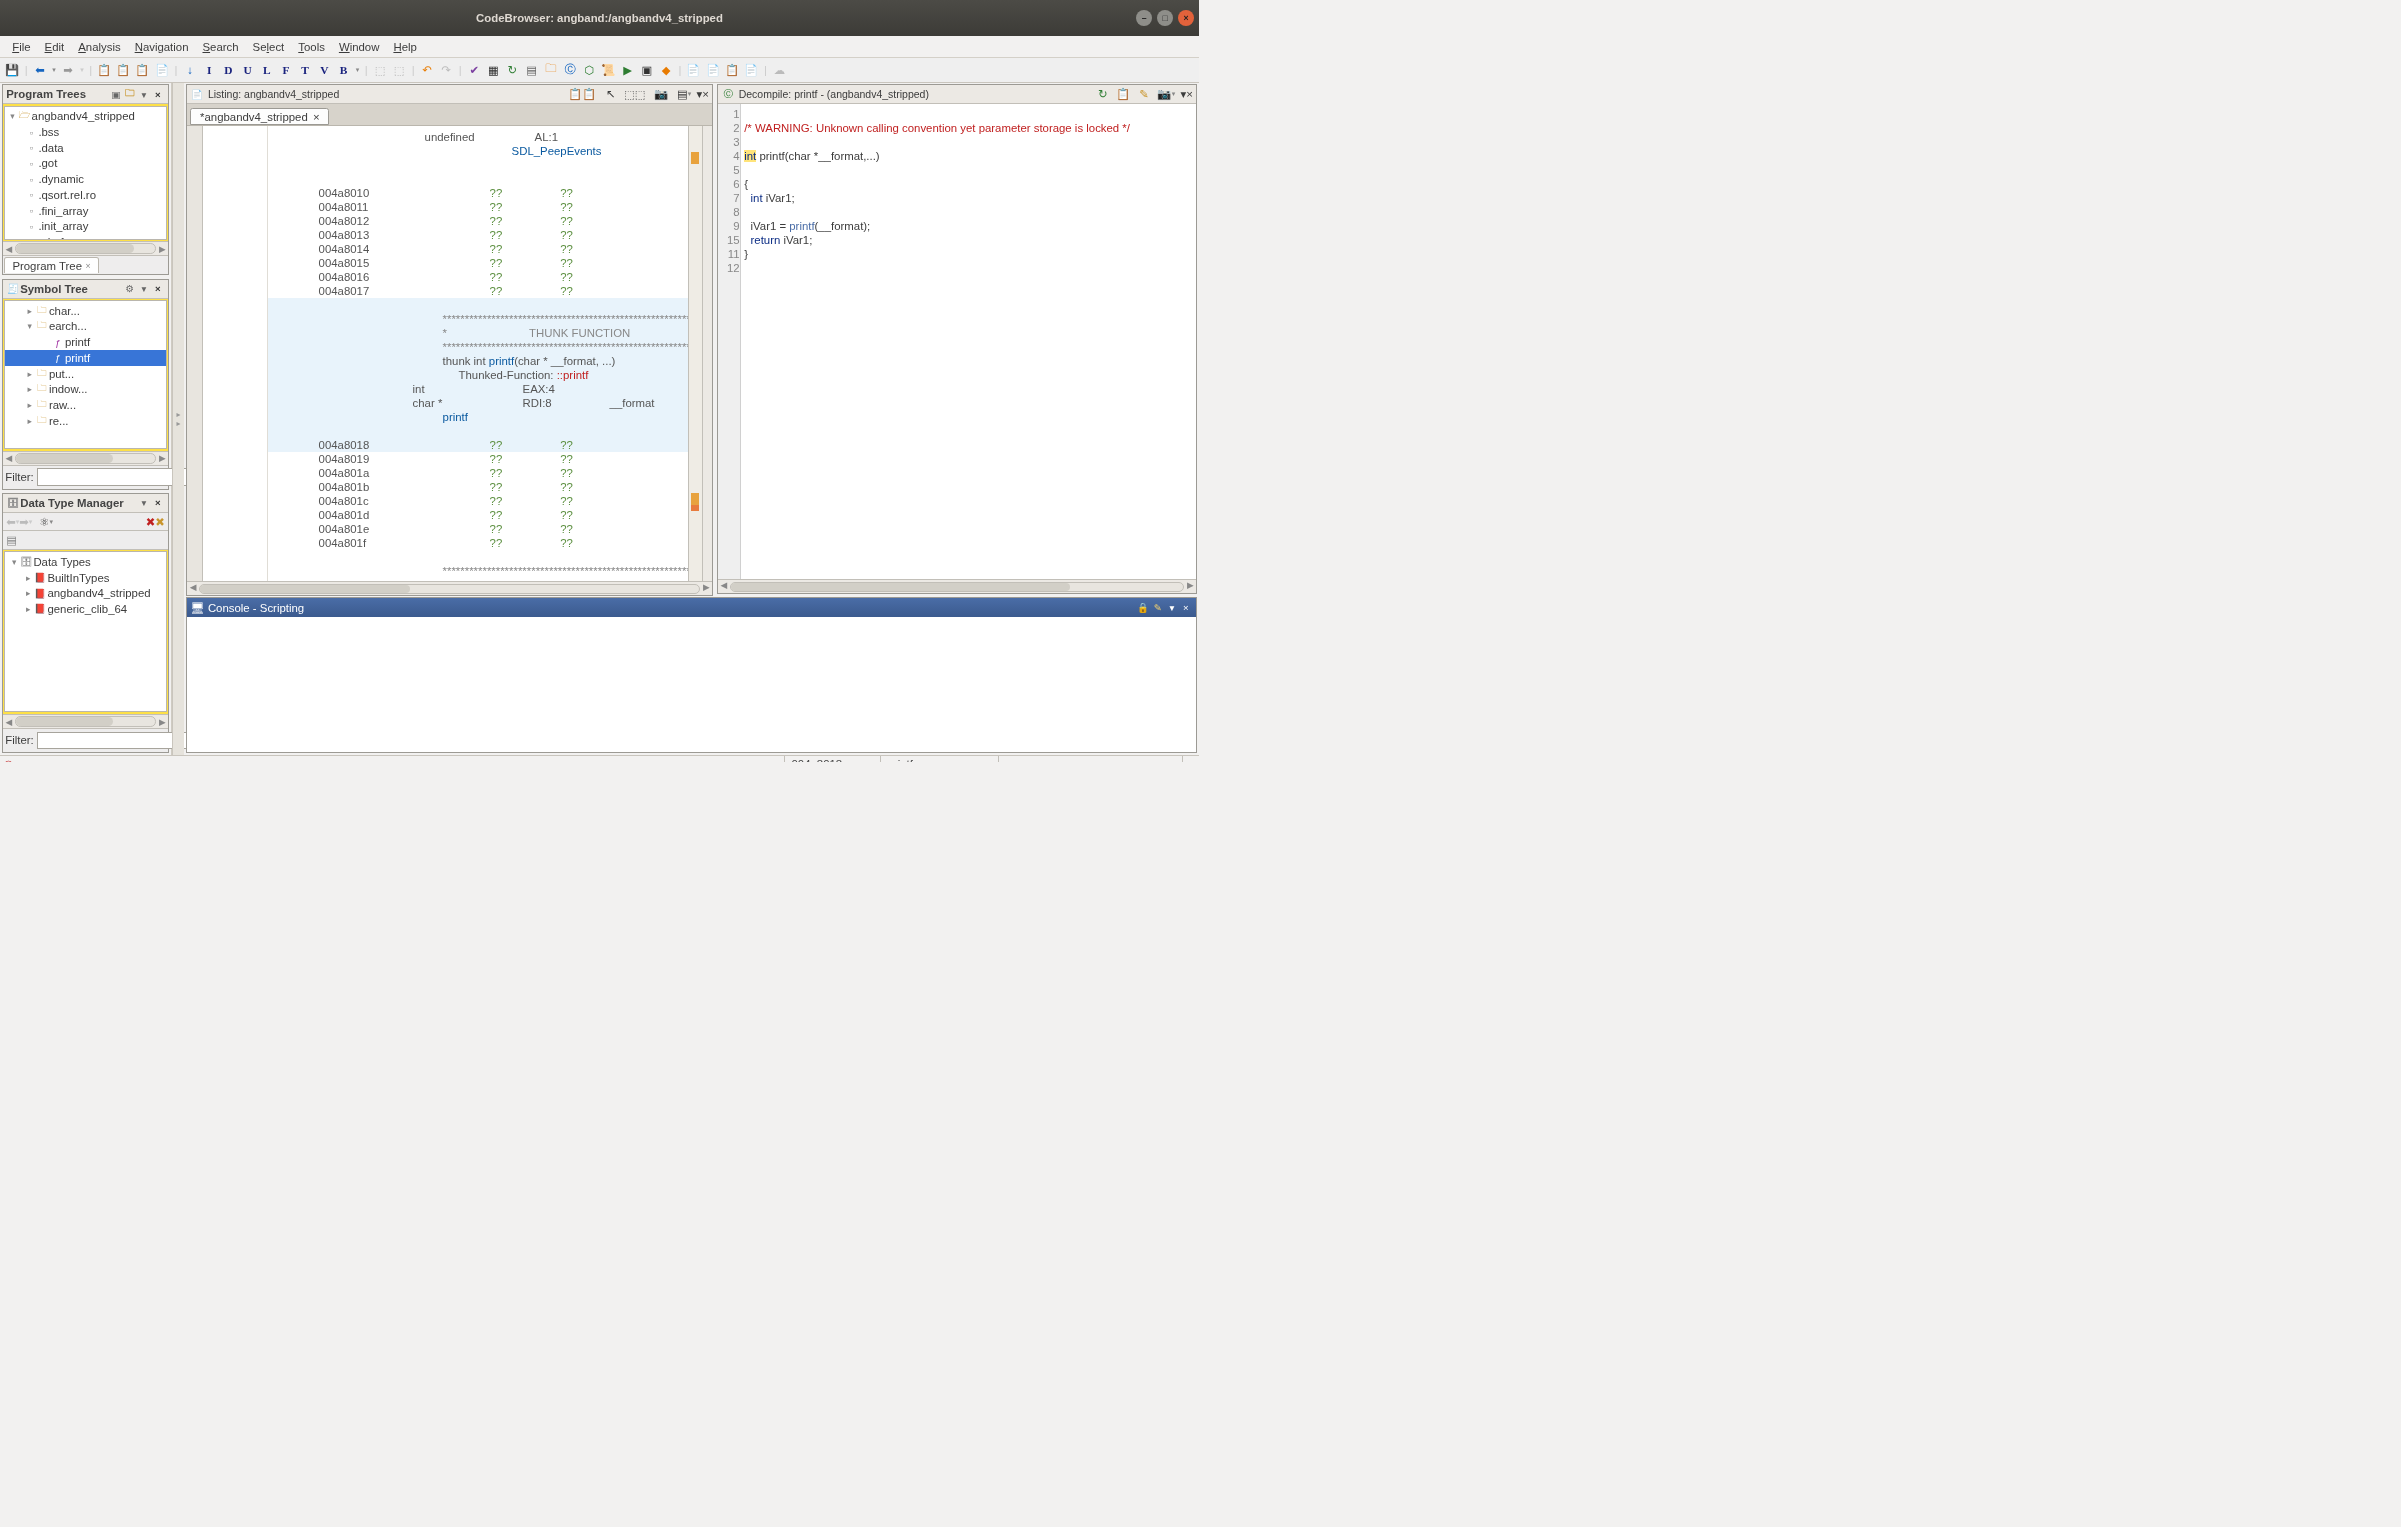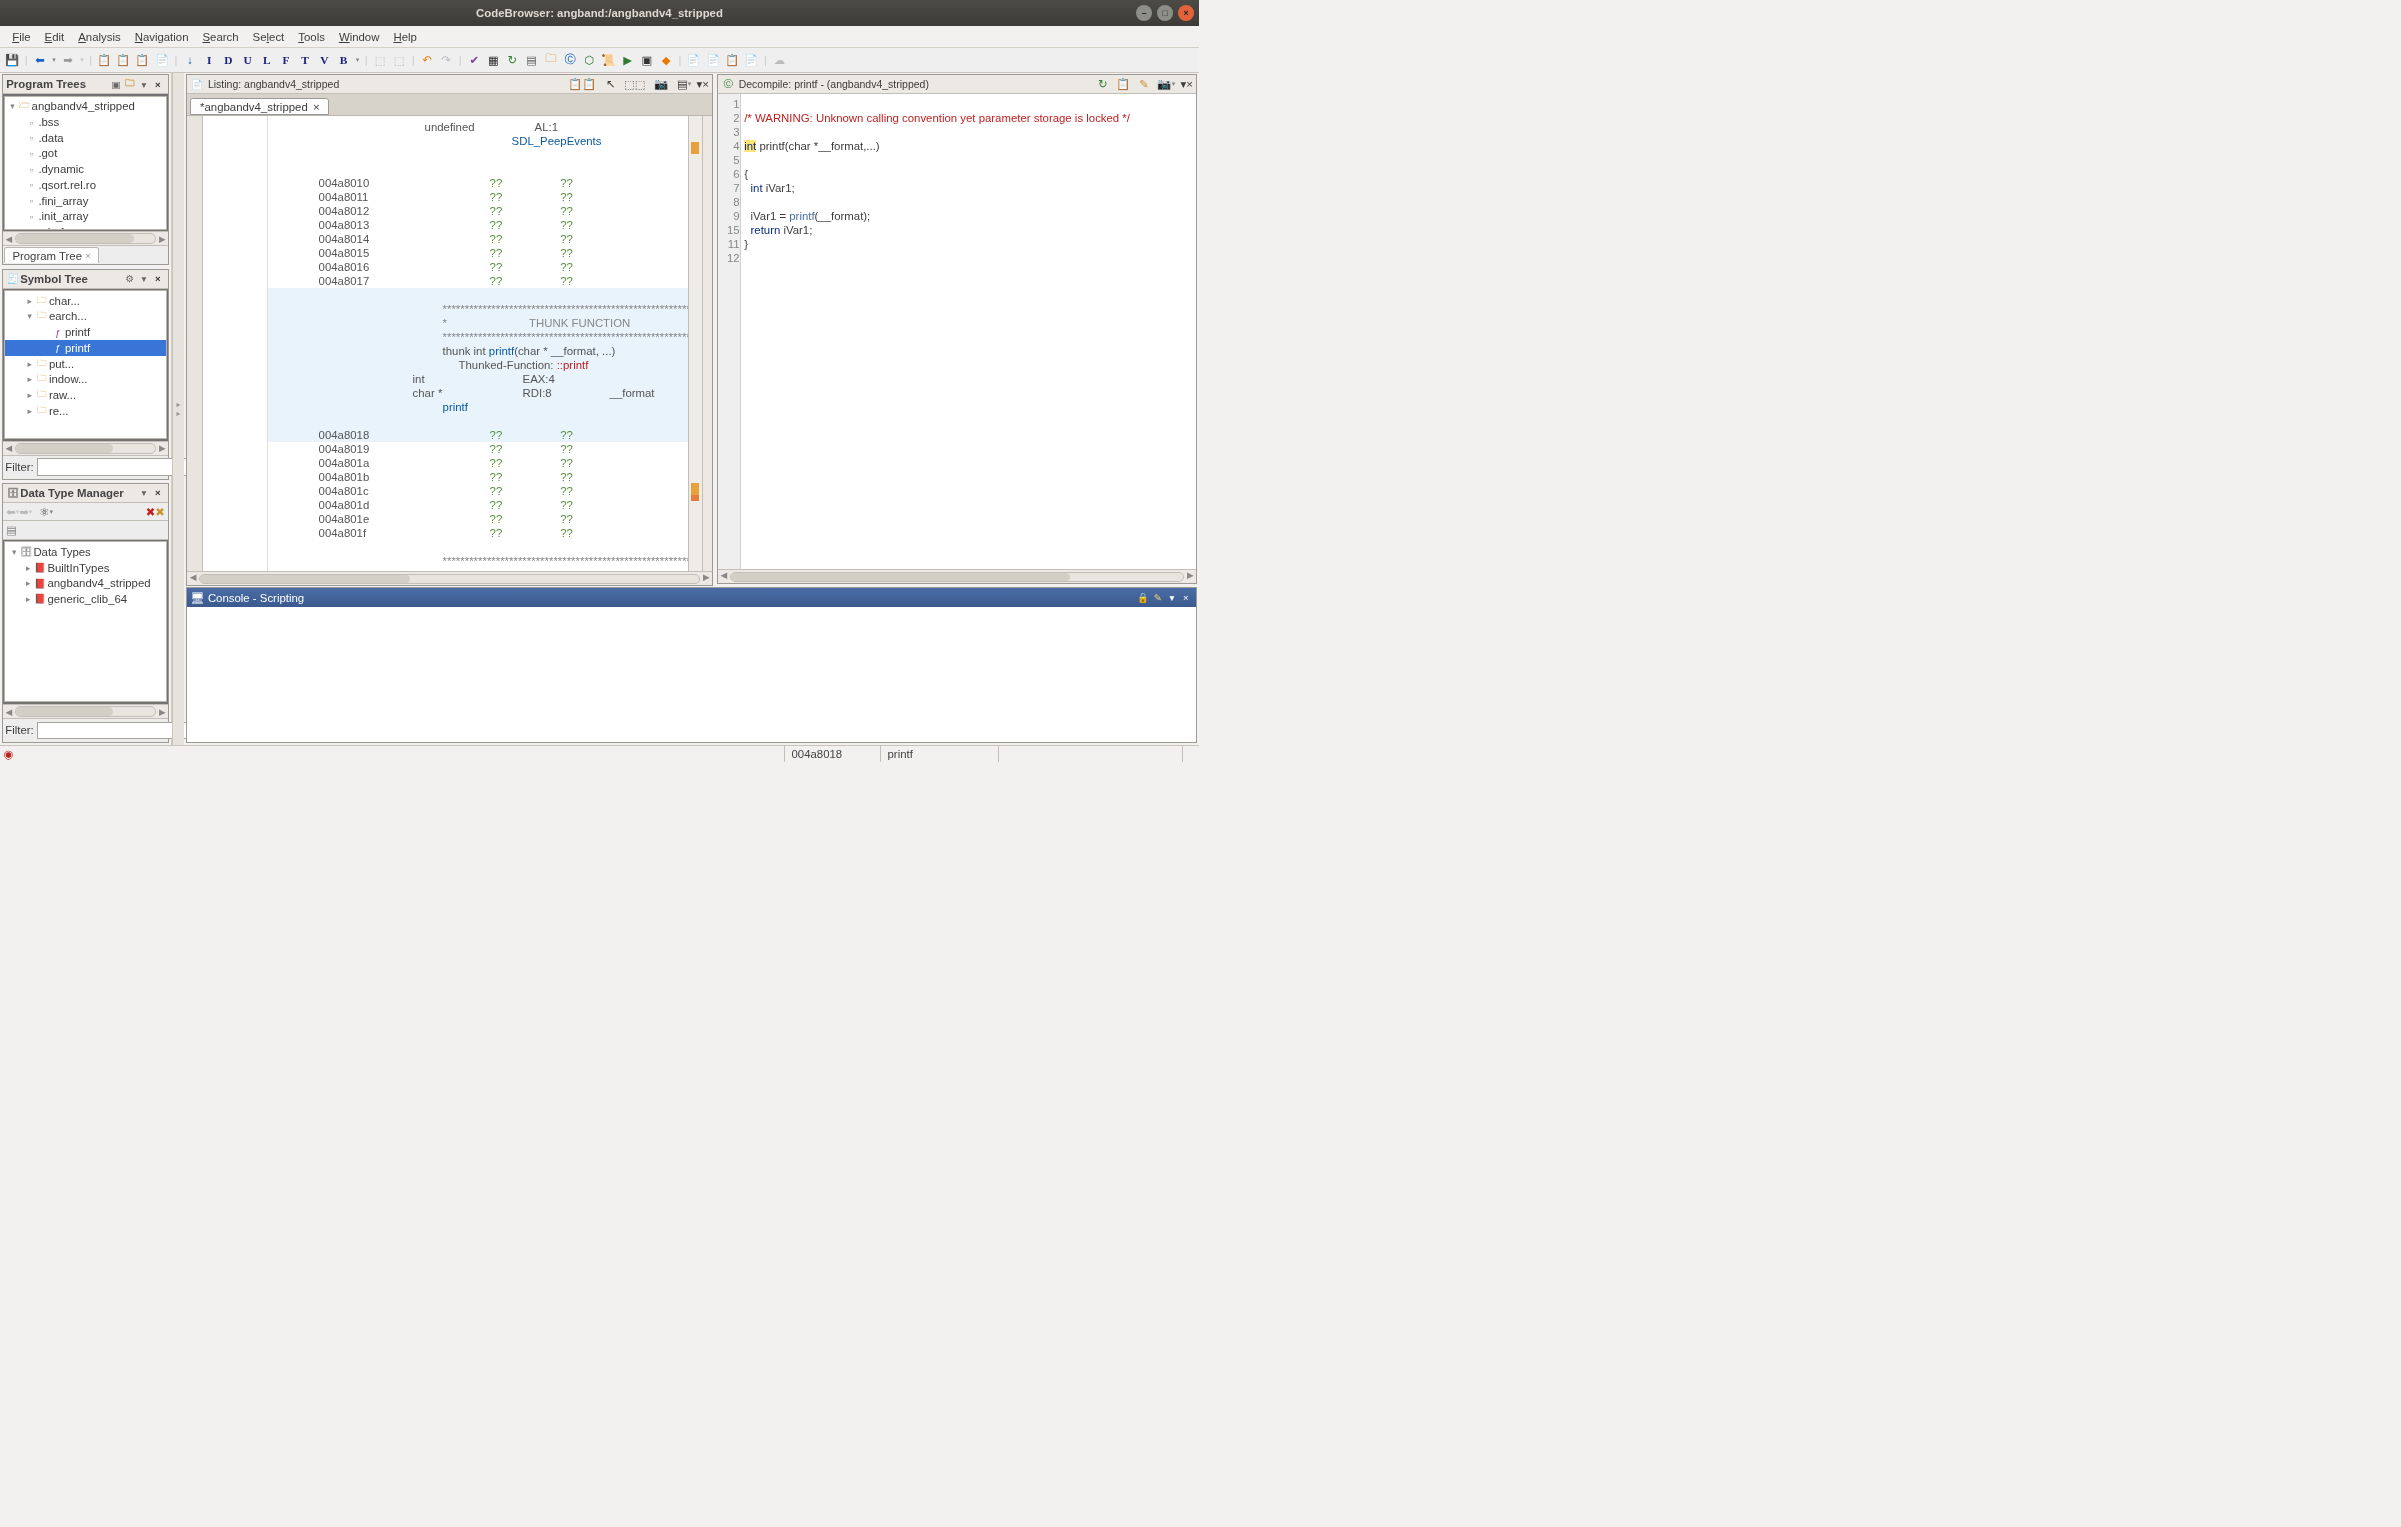--- a/index.html
+++ b/index.html
@@ -1,33 +1,33 @@
 <!DOCTYPE html>
 <html><head>
 <meta charset="utf-8">
 <style>
 * { margin:0; padding:0; box-sizing:border-box; font-family:"Liberation Sans","DejaVu Sans",sans-serif; font-size:11.4px; }
 body { background:#f2f1f0; width:1199px; height:762px; overflow:hidden; color:#3c3c3c; }
-.titlebar { height:26px; background:linear-gradient(#4c4b46,#3c3b37); color:#dfd9d2; display:flex; align-items:center; justify-content:center; position:relative; font-weight:bold; }
+.titlebar { height:36px; background:linear-gradient(#4c4b46,#3c3b37); color:#dfd9d2; display:flex; align-items:center; justify-content:center; position:relative; font-weight:bold; }
 .titlebar .winbtns { position:absolute; right:5.2px; display:flex; gap:5.2px; }
 .titlebar .winbtn { width:15.7px; height:15.7px; border-radius:7.9px; display:flex; align-items:center; justify-content:center; font-size:8.7px; color:#222; }
 .winbtn.min{background:#8e8e89;} .winbtn.max{background:#8e8e89;} .winbtn.cls{background:#e2623b;}
 .menubar { height:22px; background:#f2f1f0; display:flex; align-items:center; padding:0 5.2px; border-bottom:0.9px solid #d4d0c8; }
 .menubar span { padding:2.6px 7px; }
 .menubar span u { text-decoration:underline; }
 .toolbar { height:24.5px; background:#efefef; border-bottom:0.9px solid #c9c5bd; display:flex; align-items:center; padding:0 3.5px; gap:1.7px; }
 .tbtn { width:17.5px; height:17.5px; display:flex; align-items:center; justify-content:center; font-size:11.4px; color:#555; border-radius:2.6px; }
 .tbtn.sep { width:7px; color:#ccc; }
 .tbtn.arrow-l{color:#1565c0;} .tbtn.arrow-r{color:#999;}
 .tbtn.green{color:#2e7d32;}
 .tbtn.blue{color:#1565c0;} .tbtn.navy{color:#1a237e;font-weight:bold;font-family:serif;}
 .tbtn.orange{color:#e87b00;} .tbtn.dim{color:#bbb;}
 .workarea { display:flex; height:calc(762px - 26px - 22px - 24.5px - 17.5px); }
 .left-col { width:172px; display:flex; flex-direction:column; border-right:1.7px solid #cfcbc2; }
-.panel { border:0.9px solid #9c9a94; margin:1.7px; background:#737373; display:flex; flex-direction:column; }
+.panel { border:0.9px solid #9c9a94; margin:1.7px; background:#fde047; display:flex; flex-direction:column; }
 .panel-hdr { height:19px; background:#ece9e4; border-bottom:0.9px solid #c2bfb8; display:flex; align-items:center; padding:0 3.5px; font-size:10.5px; font-weight:bold; color:#444; }
 .panel-hdr .spacer{flex:1;}
 .panel-hdr .hbtn{width:14px;height:14px;display:flex;align-items:center;justify-content:center;font-size:9.6px;color:#666;}
 .panel-hdr .hclose{font-weight:bold;color:#333;}
 .tree { background:#fff; overflow:auto; font-size:10.5px; padding:1.7px 0; flex:1; border:0.9px solid #bab6ad; margin:1.7px; position:relative; }
 .tree-row { display:flex; align-items:center; height:15.7px; white-space:nowrap; padding-left:3.5px;}
 .tree-row .tw{width:10.5px;display:inline-block;text-align:center;color:#888;font-size:8.7px;}
 .tree-row .ic{width:14px;display:inline-flex;align-items:center;justify-content:center;font-size:9.6px;}
 .ic.folder{color:#c9952c;} .ic.folderopen{color:#c9952c;}
 .ic.file{color:#777;} .ic.fn{color:#a030a0;}

